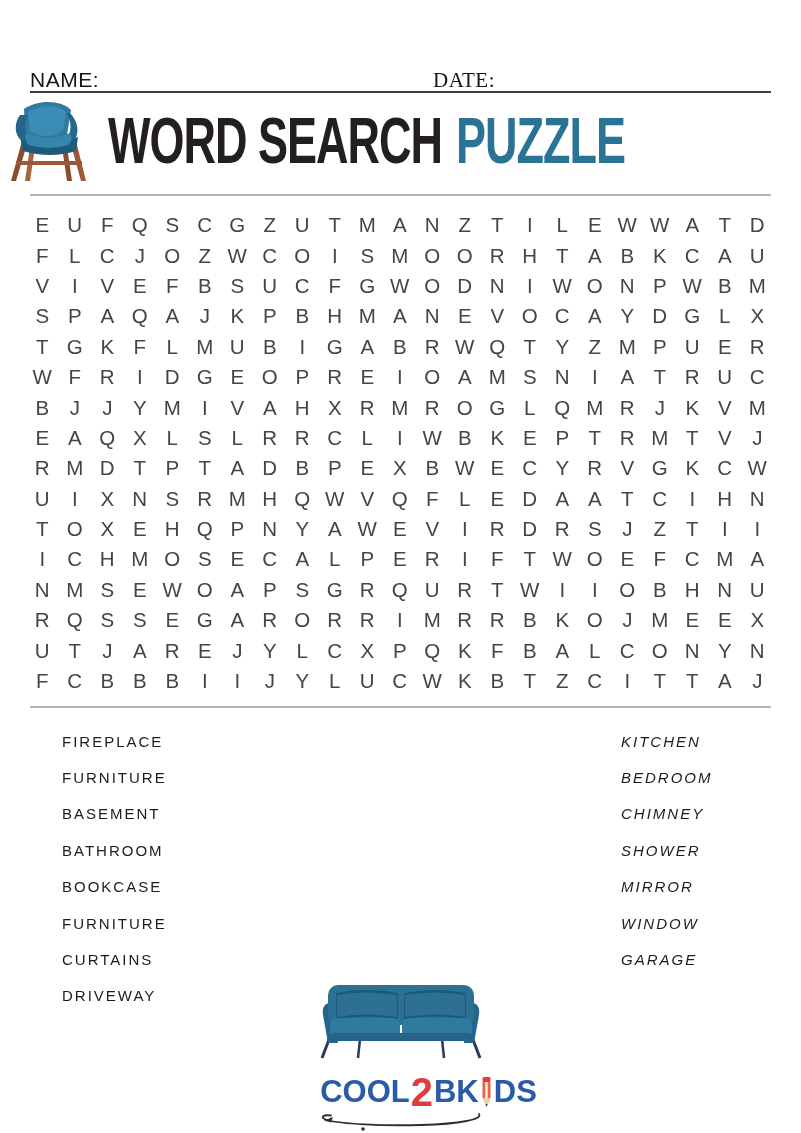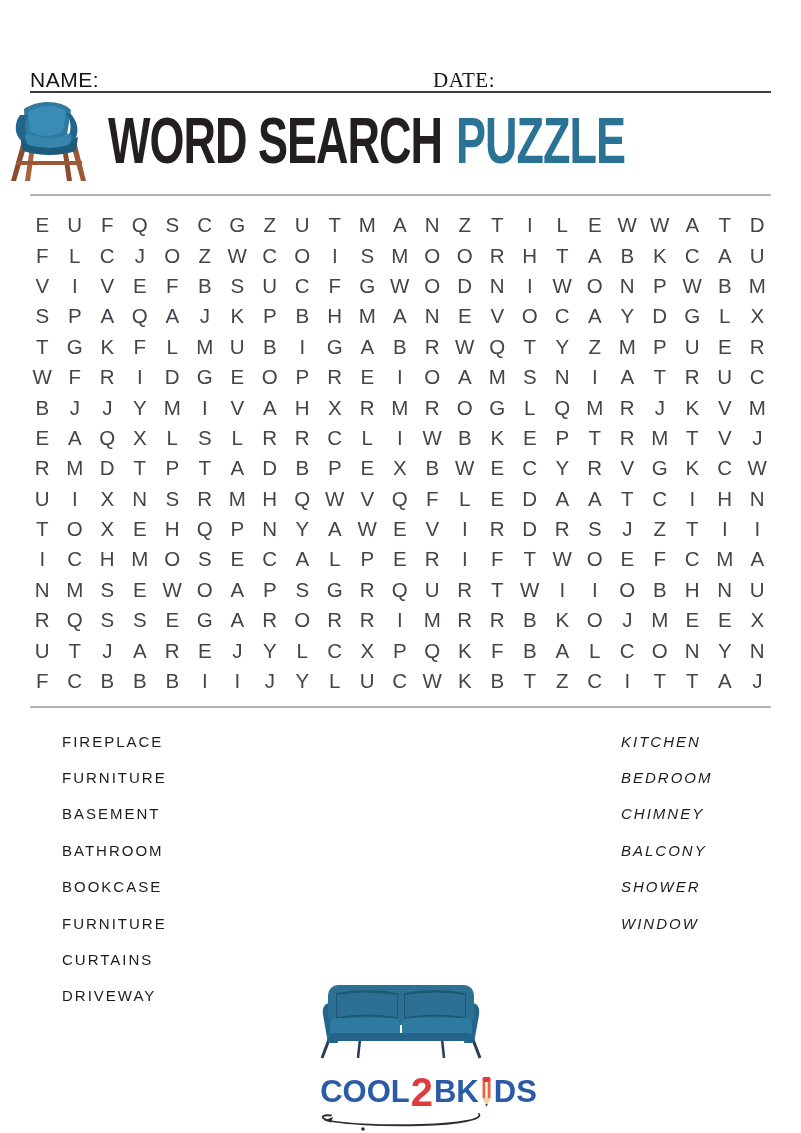--- a/index.html
+++ b/index.html
@@ -493,23 +493,24 @@
       <div class="word">BATHROOM</div>
       <div class="word">BOOKCASE</div>
       <div class="word">FURNITURE</div>
       <div class="word">CURTAINS</div>
       <div class="word">DRIVEWAY</div>
     </div>
   <div class="wordcol c3">
       <div class="word">KITCHEN</div>
       <div class="word">BEDROOM</div>
       <div class="word">CHIMNEY</div>
-      <div class="word">BALCONY</div>
       <div class="word">SHOWER</div>
+      <div class="word">MIRROR</div>
       <div class="word">WINDOW</div>
+      <div class="word">GARAGE</div>
     </div>
 
   <div class="sofa-wrap">
     <svg viewBox="0 0 170 80" width="170" height="80">
 
       <line x1="14" y1="56" x2="6" y2="77" stroke="#2b3a59" stroke-width="3"></line>
       <line x1="156" y1="56" x2="164" y2="77" stroke="#2b3a59" stroke-width="3"></line>
       <line x1="44" y1="58" x2="42" y2="77" stroke="#2b3a59" stroke-width="2.5"></line>
       <line x1="126" y1="58" x2="128" y2="77" stroke="#2b3a59" stroke-width="2.5"></line>
 

